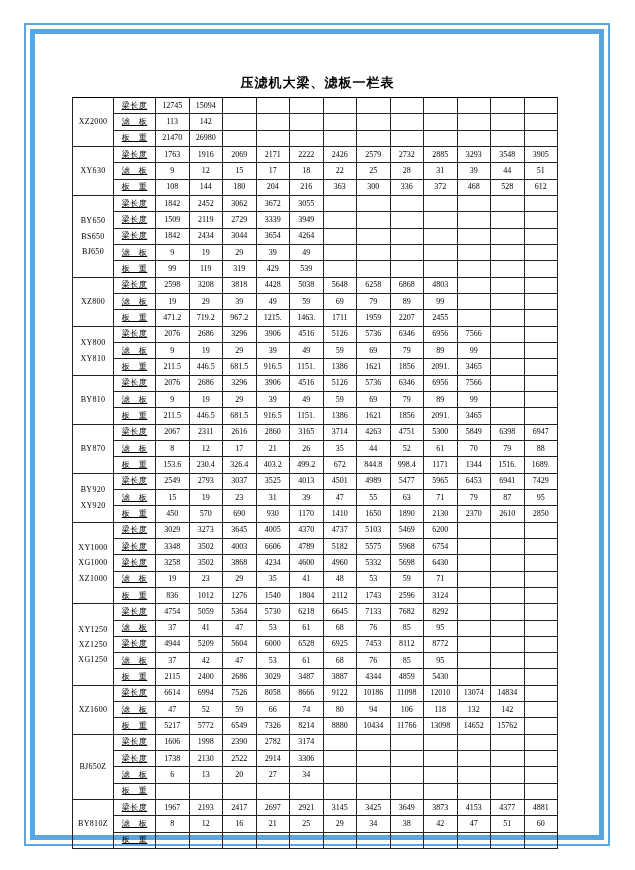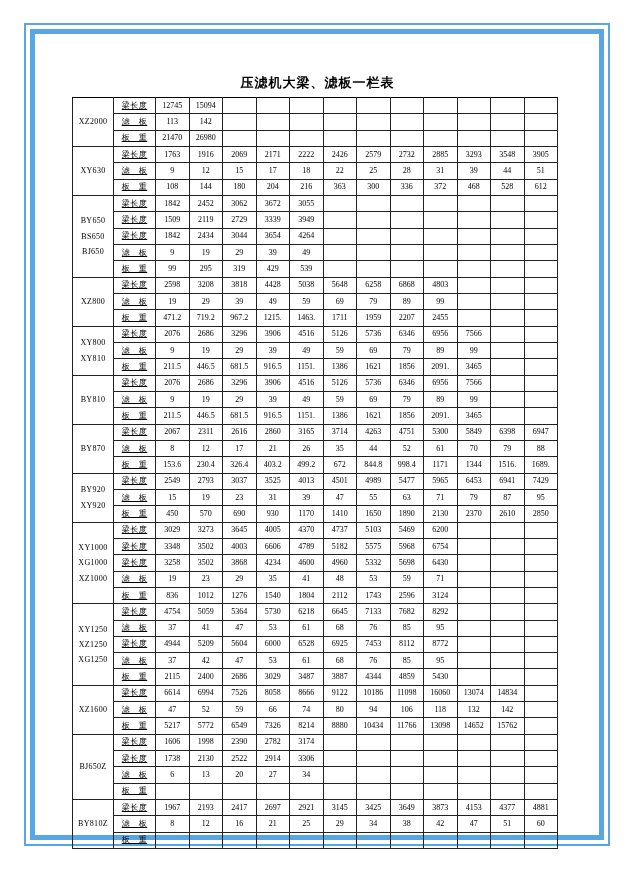--- a/index.html
+++ b/index.html
@@ -265,21 +265,21 @@
         <td class="data-cell"></td>
         <td class="data-cell"></td>
         <td class="data-cell"></td>
         <td class="data-cell"></td>
         <td class="data-cell"></td>
         <td class="data-cell"></td>
       </tr>
       <tr>
         <td class="label-cell">板　重</td>
         <td class="data-cell">99</td>
-        <td class="data-cell">295</td>
+        <td class="data-cell">119</td>
         <td class="data-cell">319</td>
         <td class="data-cell">429</td>
         <td class="data-cell">539</td>
         <td class="data-cell"></td>
         <td class="data-cell"></td>
         <td class="data-cell"></td>
         <td class="data-cell"></td>
         <td class="data-cell"></td>
         <td class="data-cell"></td>
         <td class="data-cell"></td>
@@ -692,21 +692,21 @@
         </td>
         <td class="label-cell">梁长度</td>
         <td class="data-cell">6614</td>
         <td class="data-cell">6994</td>
         <td class="data-cell">7526</td>
         <td class="data-cell">8058</td>
         <td class="data-cell">8666</td>
         <td class="data-cell">9122</td>
         <td class="data-cell">10186</td>
         <td class="data-cell">11098</td>
-        <td class="data-cell">16060</td>
+        <td class="data-cell">12010</td>
         <td class="data-cell">13074</td>
         <td class="data-cell">14834</td>
         <td class="data-cell"></td>
       </tr>
       <tr>
         <td class="label-cell">滤　板</td>
         <td class="data-cell">47</td>
         <td class="data-cell">52</td>
         <td class="data-cell">59</td>
         <td class="data-cell">66</td>

